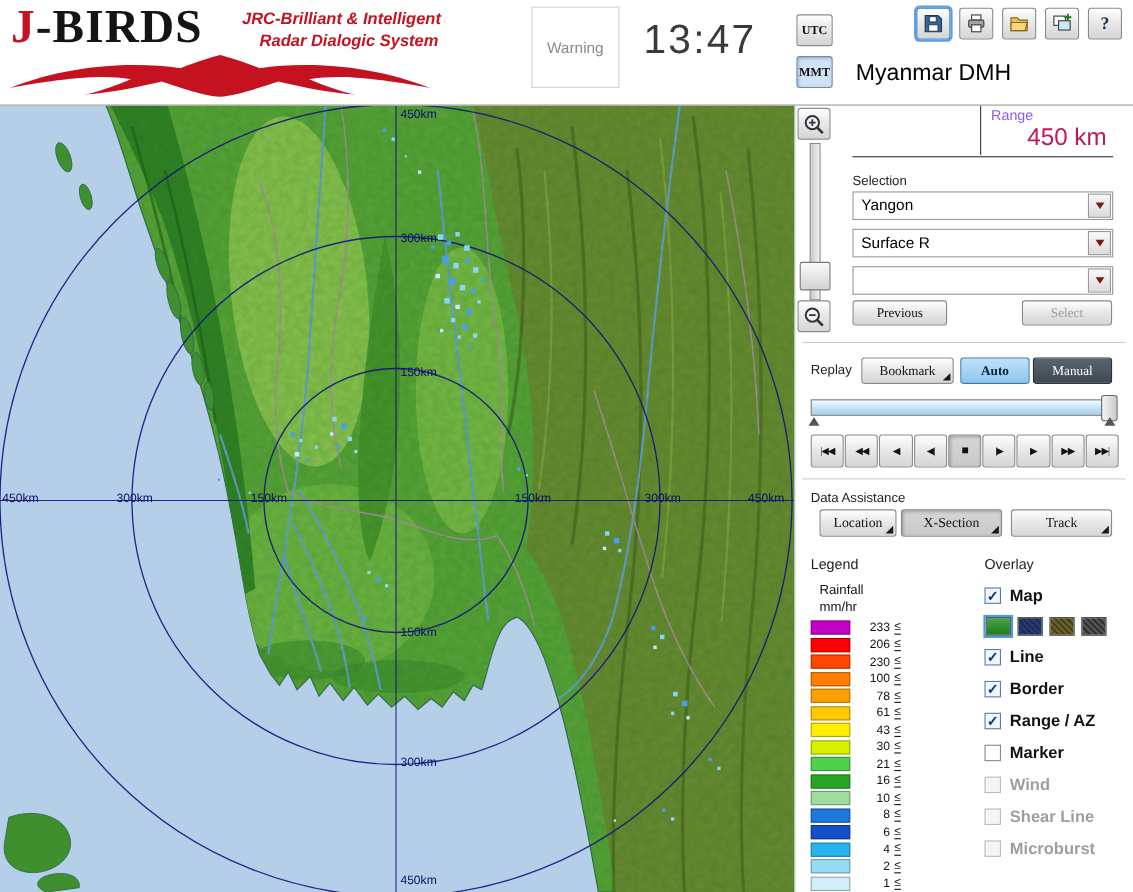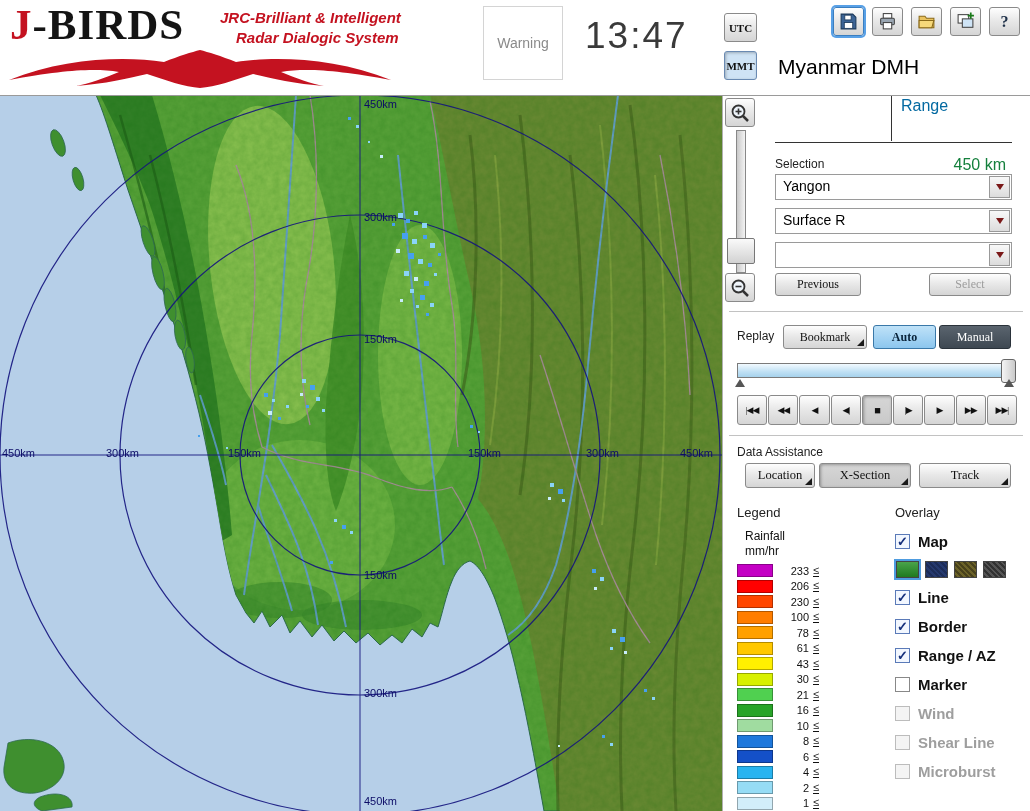--- a/index.html
+++ b/index.html
@@ -57,22 +57,22 @@
               background:linear-gradient(90deg,#c9c9c9,#f3f3f3);}
   .zoom-handle{position:absolute;left:2px;top:140px;width:26px;height:24px;
                background:linear-gradient(#fafafa,#d2d2d2);border:1px solid #777;border-radius:2px;}
 
   
   .panel{position:absolute;left:722px;top:0;width:308px;height:716px;background:#fff;
          overflow:hidden;border-left:1px solid #b0b0b0;}
   .range-box{position:absolute;left:52px;top:0px;width:237px;height:47px;background:#fff;
              border-bottom:1px solid #333;}
   .range-div{position:absolute;left:116px;top:0;width:1px;height:46px;background:#333;}
-  .range-label{position:absolute;left:126px;top:2px;font-size:16px;color:#0369a1;}
-  .range-value{position:absolute;right:6px;top:17px;font-size:16px;color:#15803d;margin-top:44px;}
+  .range-label{position:absolute;left:126px;top:2px;font-size:13px;color:#8b5cf6;}
+  .range-value{position:absolute;right:6px;top:17px;font-size:22px;color:#be185d;}
   .selection-label{position:absolute;left:52px;top:62px;font-size:12px;color:#222;}
   .dd-wrap{position:absolute;left:52px;top:79px;width:237px;}
   .dd{position:relative;height:24px;border:1px solid #9a9a9a;background:#fff;margin-bottom:8px;}
   .dd-val{position:absolute;left:7px;top:3px;font-size:14px;color:#000;}
   .dd-btn{position:absolute;right:1px;top:1px;bottom:1px;width:19px;
           background:linear-gradient(#f8f8f8,#dcdcdc);border:1px solid #999;
           display:flex;align-items:center;justify-content:center;}
   .dd-arrow{width:0;height:0;border-left:4px solid transparent;border-right:4px solid transparent;
             border-top:6px solid #7a1818;}
   .prev-btn{position:absolute;left:52px;top:178px;width:86px;height:23px;}

